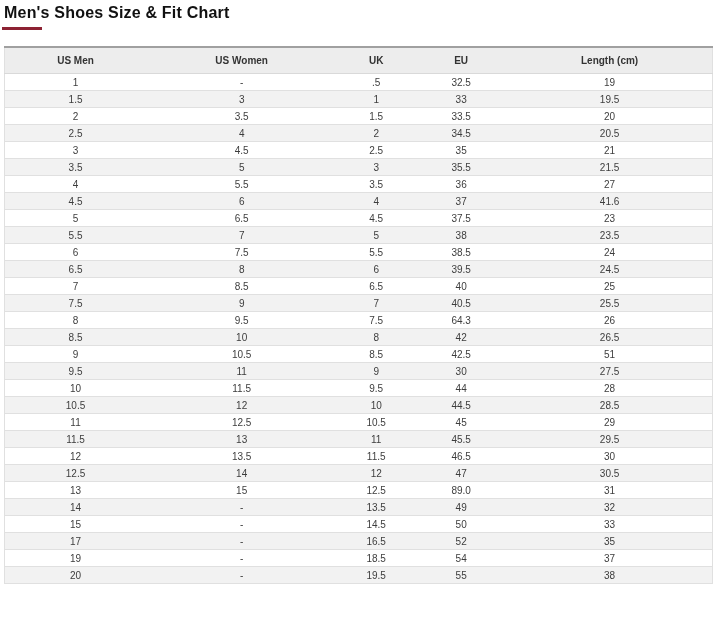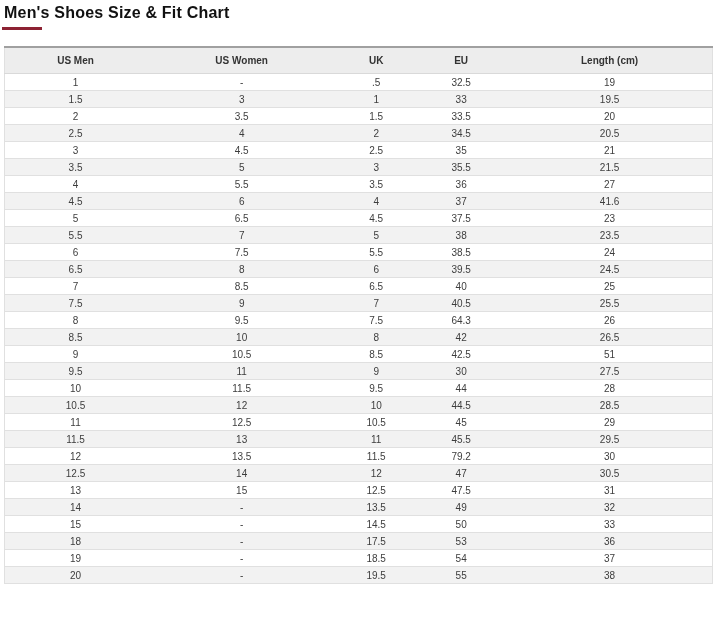--- a/index.html
+++ b/index.html
@@ -241,57 +241,57 @@
           <td>11.5</td>
           <td>13</td>
           <td>11</td>
           <td>45.5</td>
           <td>29.5</td>
         </tr>
         <tr>
           <td>12</td>
           <td>13.5</td>
           <td>11.5</td>
-          <td>79.2</td>
+          <td>46.5</td>
           <td>30</td>
         </tr>
         <tr>
           <td>12.5</td>
           <td>14</td>
           <td>12</td>
           <td>47</td>
           <td>30.5</td>
         </tr>
         <tr>
           <td>13</td>
           <td>15</td>
           <td>12.5</td>
-          <td>47.5</td>
+          <td>89.0</td>
           <td>31</td>
         </tr>
         <tr>
           <td>14</td>
           <td>-</td>
           <td>13.5</td>
           <td>49</td>
           <td>32</td>
         </tr>
         <tr>
           <td>15</td>
           <td>-</td>
           <td>14.5</td>
           <td>50</td>
           <td>33</td>
         </tr>
         <tr>
-          <td>18</td>
-          <td>-</td>
-          <td>17.5</td>
-          <td>53</td>
-          <td>36</td>
+          <td>17</td>
+          <td>-</td>
+          <td>16.5</td>
+          <td>52</td>
+          <td>35</td>
         </tr>
         <tr>
           <td>19</td>
           <td>-</td>
           <td>18.5</td>
           <td>54</td>
           <td>37</td>
         </tr>
         <tr>
           <td>20</td>

